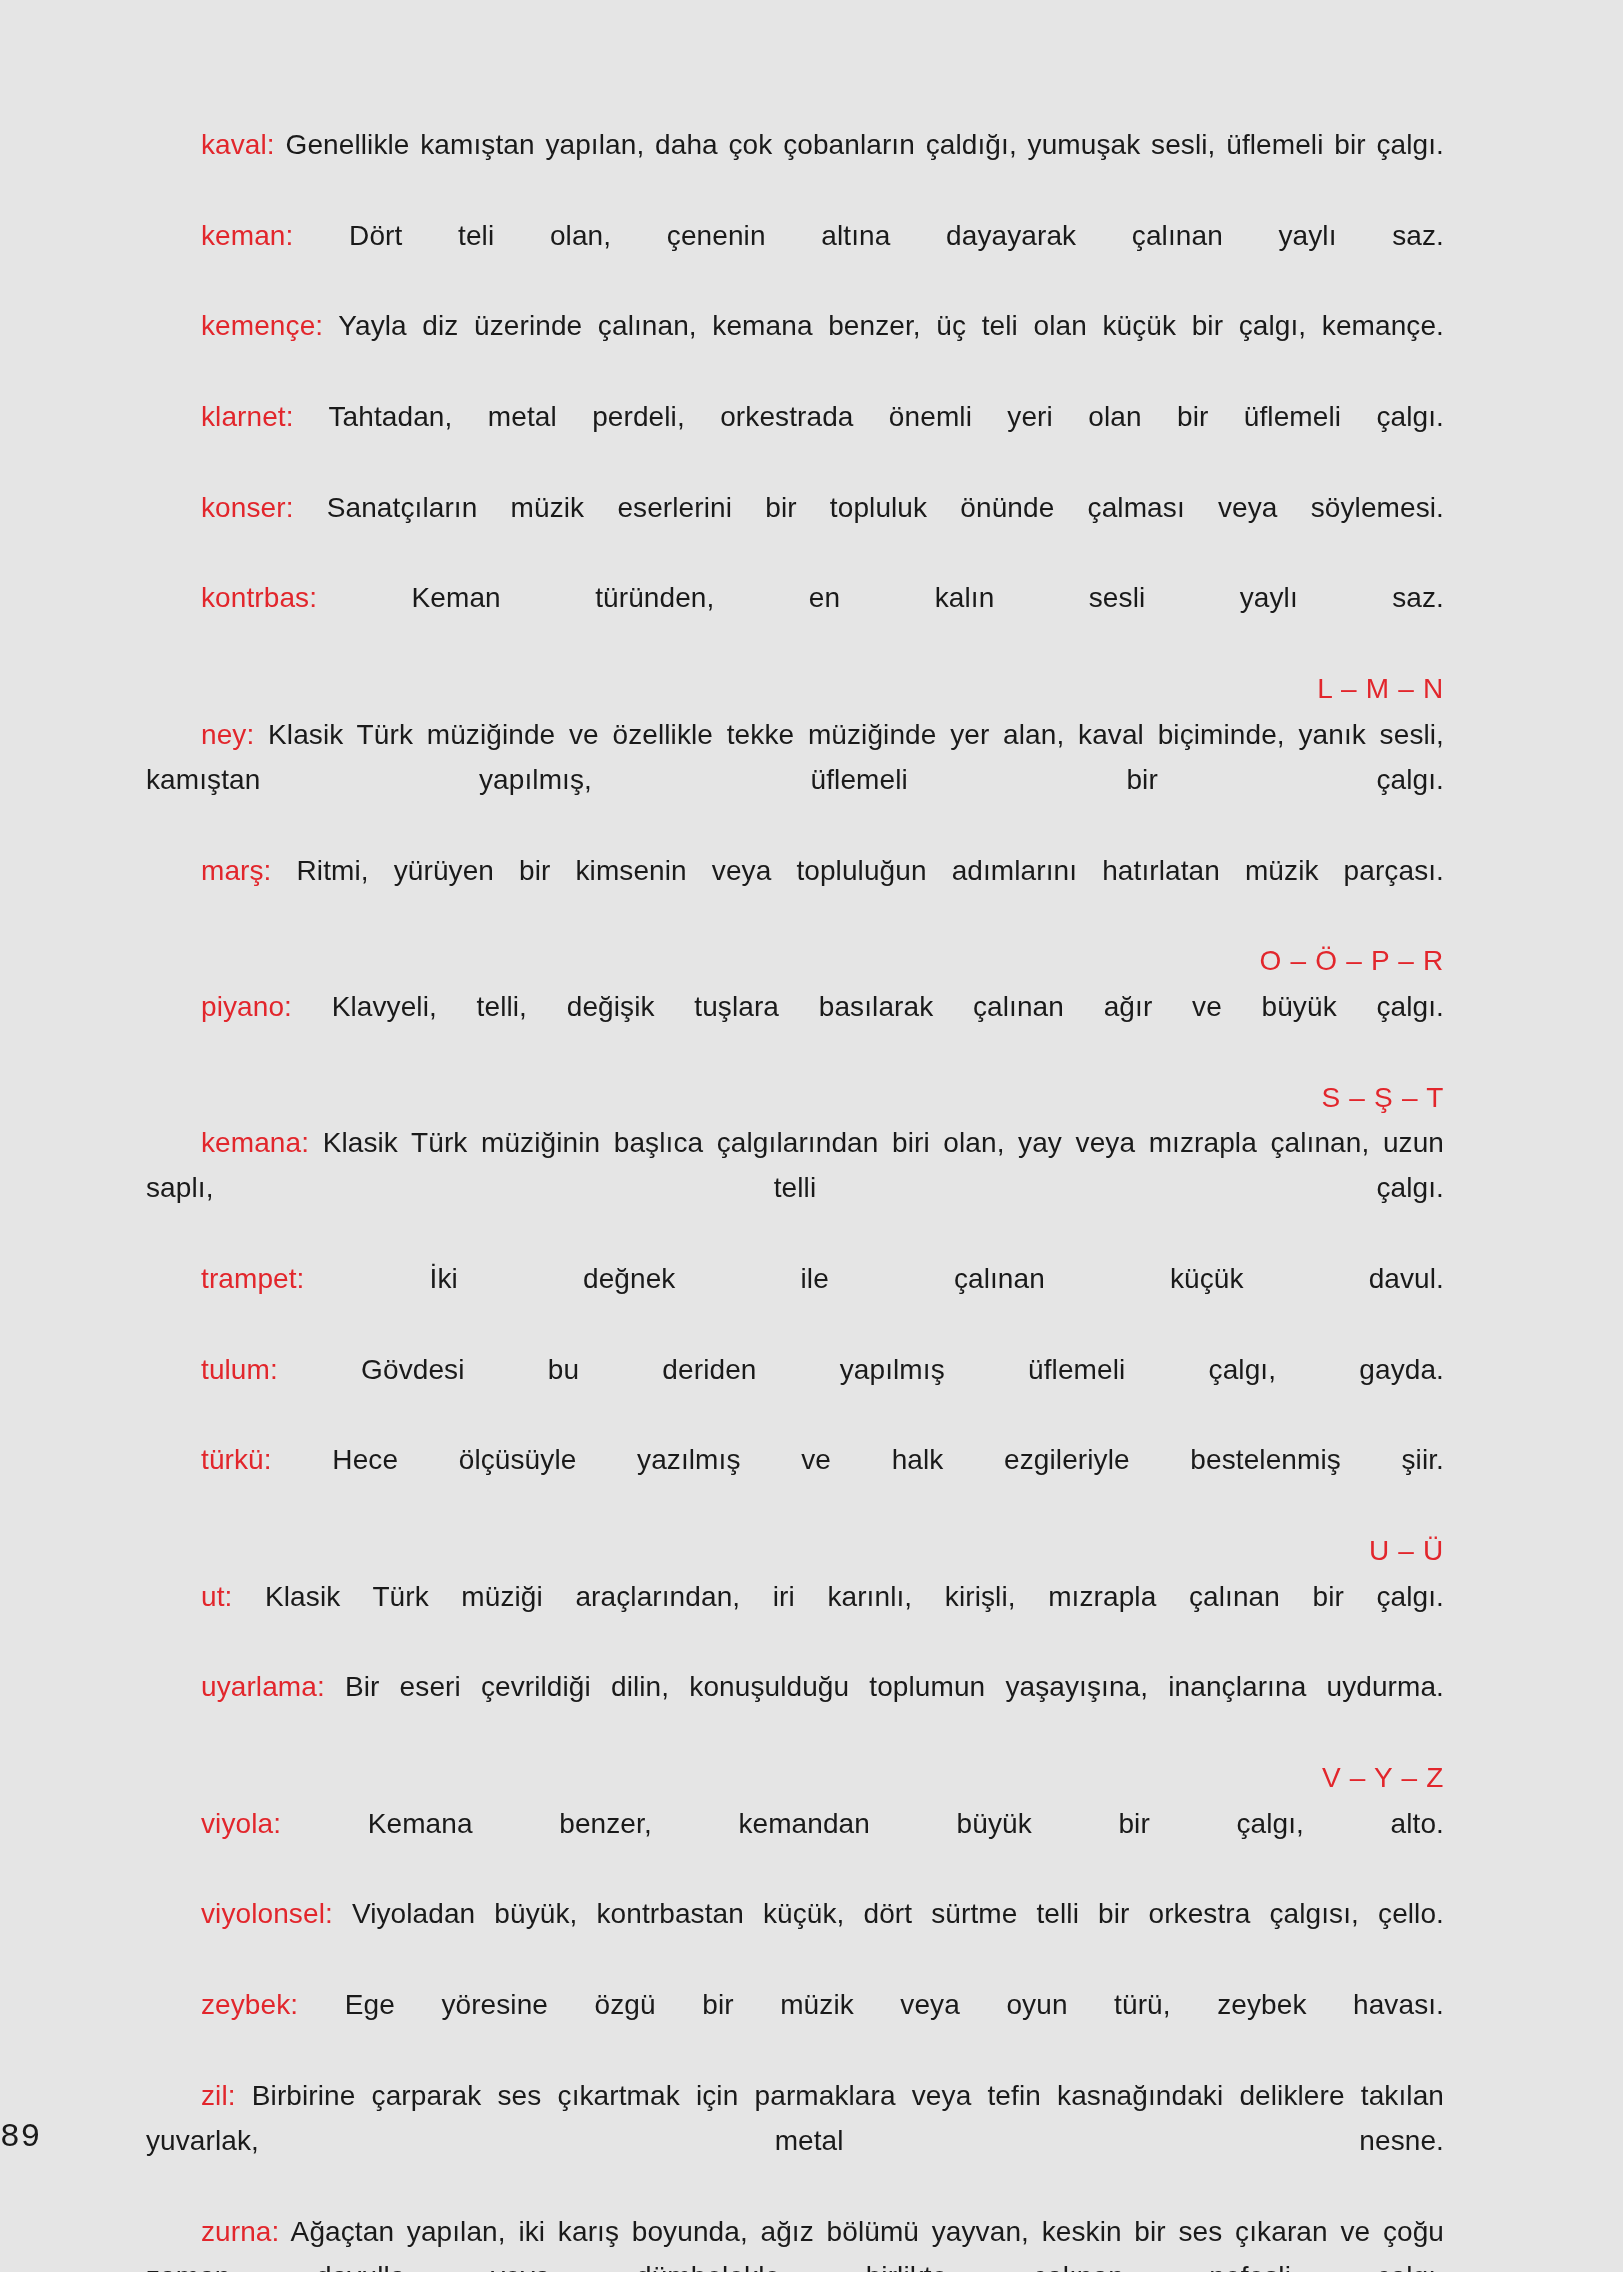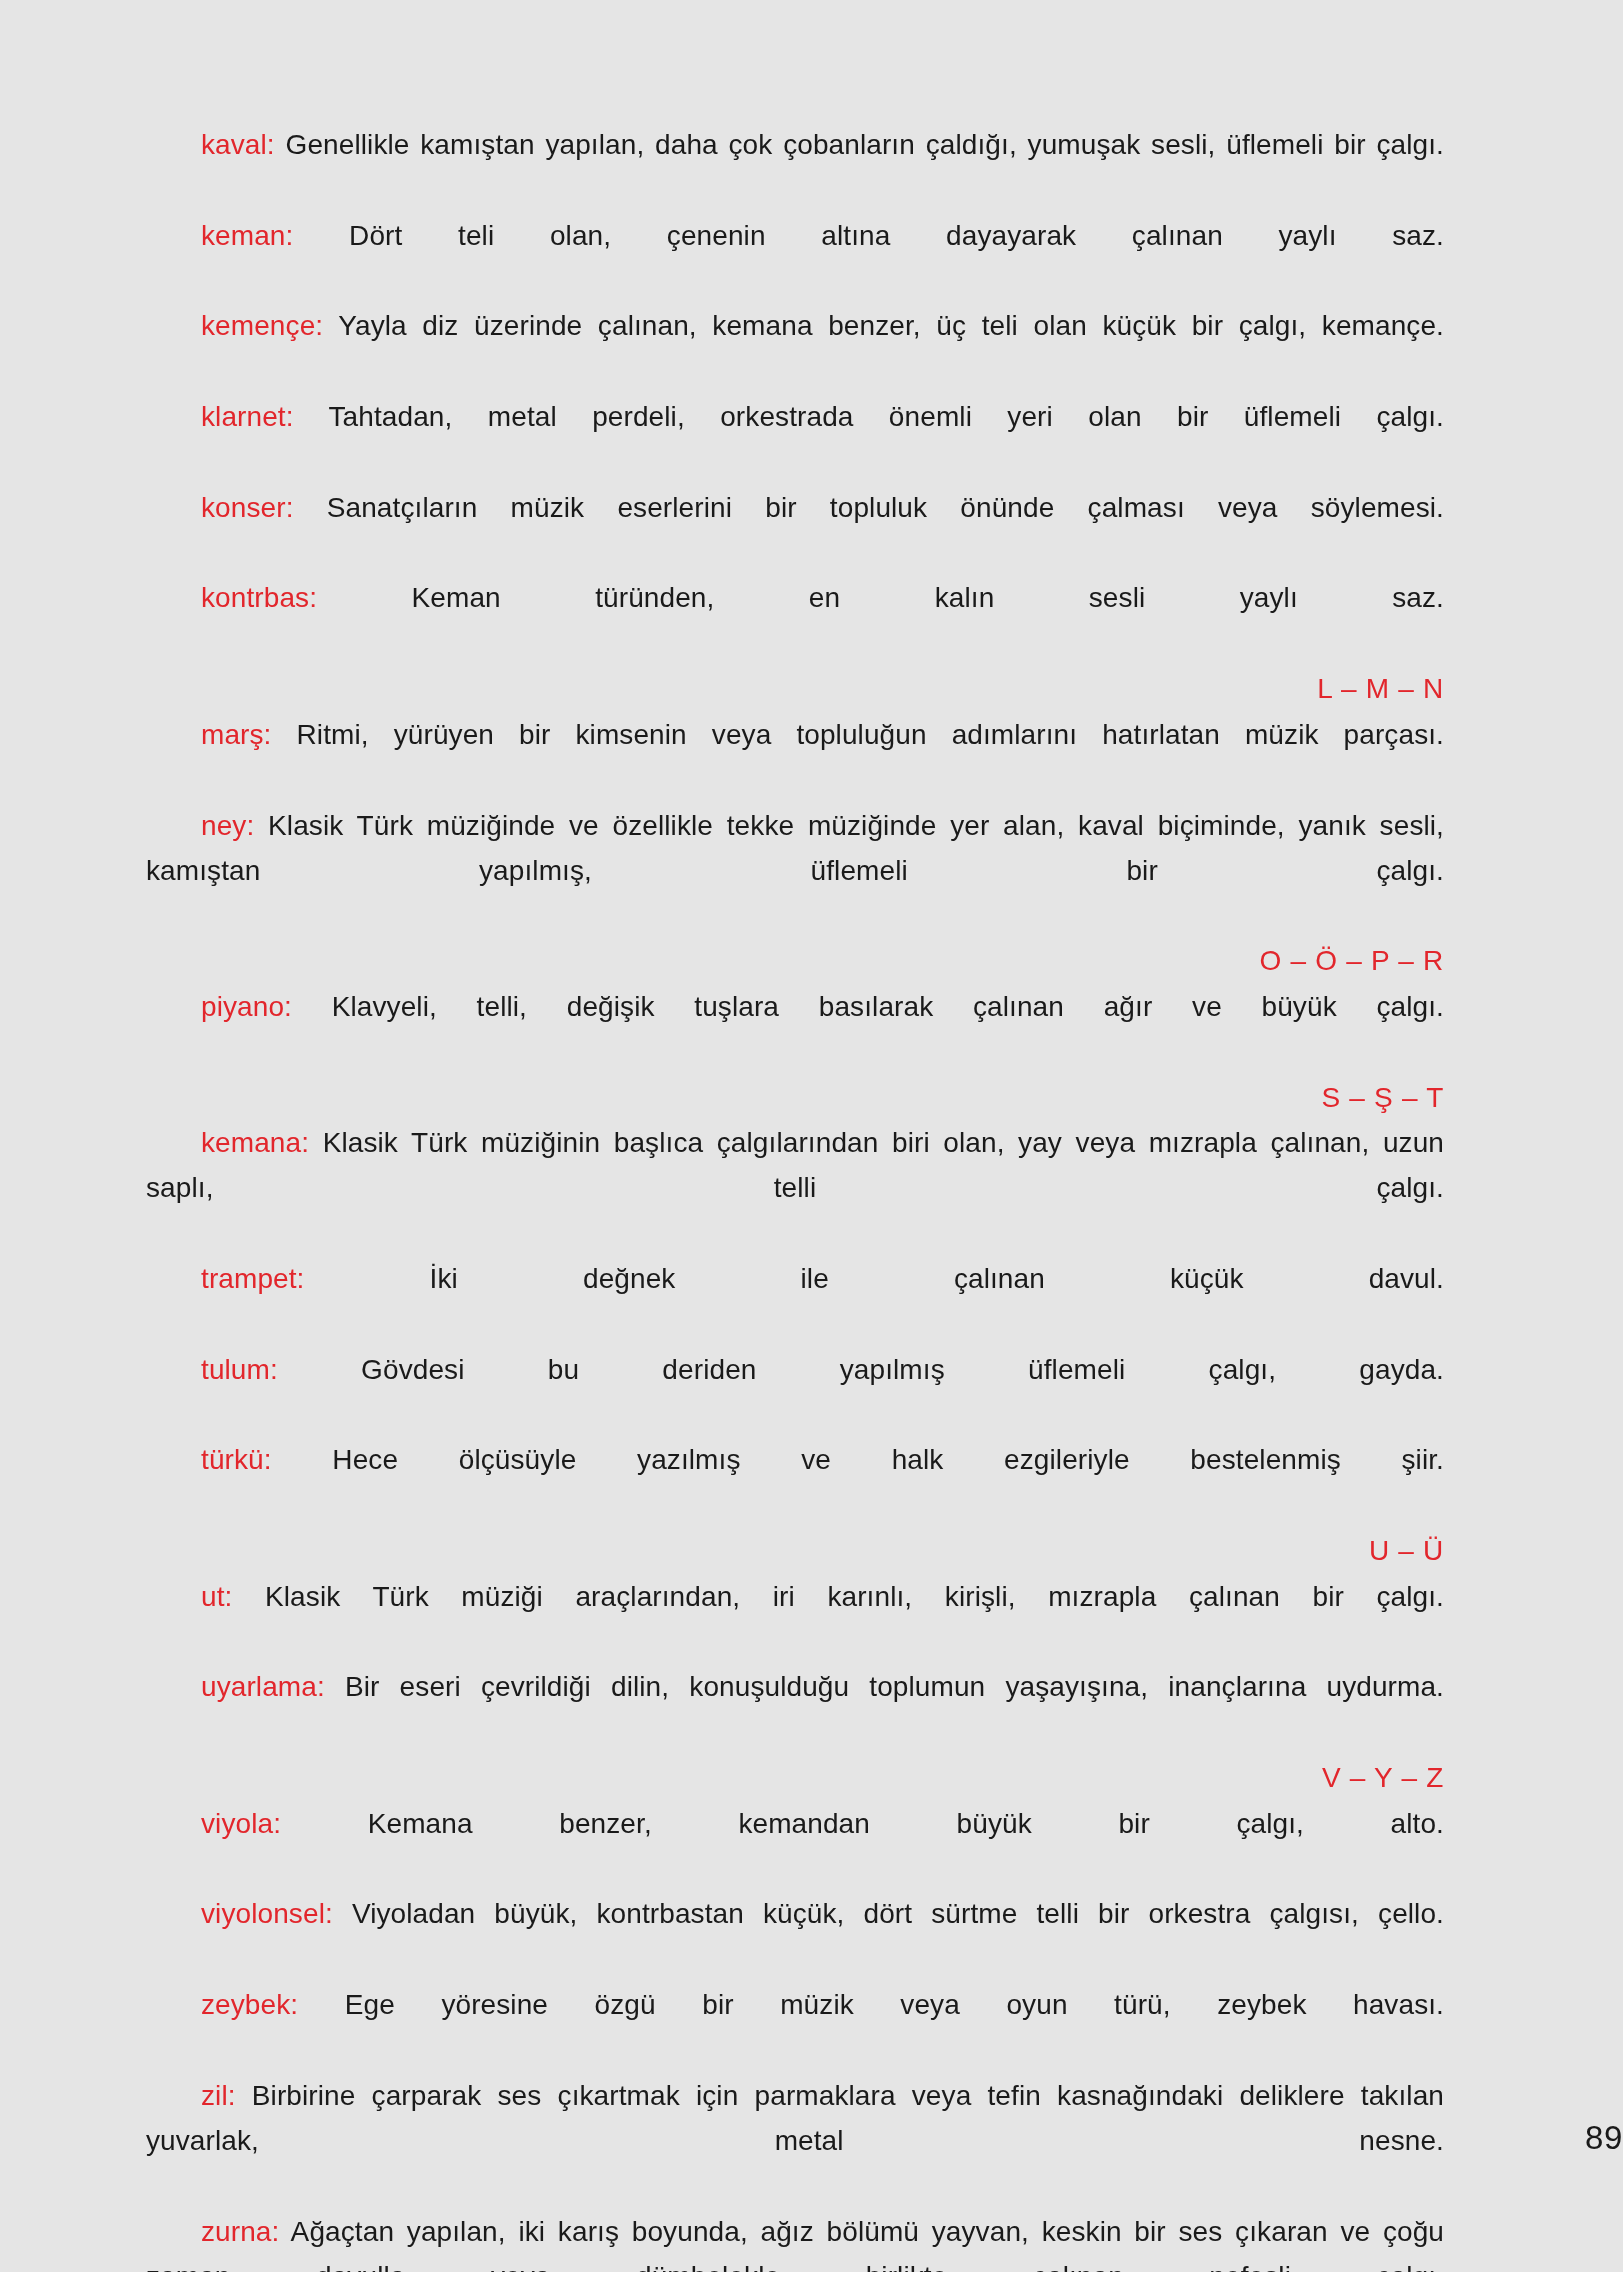--- a/index.html
+++ b/index.html
@@ -50,22 +50,22 @@
     text-indent: 55px;
     margin: 0 0 0.7px 0;
     letter-spacing: 0.7px;
     text-align: right;
   }
   .page-number {
     position: absolute;
     left: 0;
     right: 0;
     top: 2119px;
-    text-align: right;
-    font-family: Liberation Sans, sans-serif;
+    text-align: left;
+    font-family: Liberation Mono, monospace;
     font-size: 33px;
     color: #1a1a1a;
     letter-spacing: 0.7px;
   }
   
   .entry::after {
     content: "";
     display: inline-block;
     width: 100%;
   }
@@ -75,22 +75,22 @@
 
 <div class="page">
   <div class="content" id="content">
       <p class="entry"><span class="headword">kaval:</span><span class="definition"> Genellikle kamıştan yapılan, daha çok çobanların çaldığı, yumuşak sesli, üflemeli bir çalgı.</span></p>
       <p class="entry"><span class="headword">keman:</span><span class="definition"> Dört teli olan, çenenin altına dayayarak çalınan yaylı saz.</span></p>
       <p class="entry"><span class="headword">kemençe:</span><span class="definition"> Yayla diz üzerinde çalınan, kemana benzer, üç teli olan küçük bir çalgı, kemançe.</span></p>
       <p class="entry"><span class="headword">klarnet:</span><span class="definition"> Tahtadan, metal perdeli, orkestrada önemli yeri olan bir üflemeli çalgı.</span></p>
       <p class="entry"><span class="headword">konser:</span><span class="definition"> Sanatçıların müzik eserlerini bir topluluk önünde çalması veya söylemesi.</span></p>
       <p class="entry"><span class="headword">kontrbas:</span><span class="definition"> Keman türünden, en kalın sesli yaylı saz.</span></p>
       <p class="section-head">L – M – N</p>
+      <p class="entry"><span class="headword">ney:</span><span class="definition"> Klasik Türk müziğinde ve özellikle tekke müziğinde yer alan, kaval biçiminde, yanık sesli, kamıştan yapılmış, üflemeli bir çalgı.</span></p>
       <p class="entry"><span class="headword">marş:</span><span class="definition"> Ritmi, yürüyen bir kimsenin veya topluluğun adımlarını hatırlatan müzik parçası.</span></p>
-      <p class="entry"><span class="headword">ney:</span><span class="definition"> Klasik Türk müziğinde ve özellikle tekke müziğinde yer alan, kaval biçiminde, yanık sesli, kamıştan yapılmış, üflemeli bir çalgı.</span></p>
       <p class="section-head">O – Ö – P – R</p>
       <p class="entry"><span class="headword">piyano:</span><span class="definition"> Klavyeli, telli, değişik tuşlara basılarak çalınan ağır ve büyük çalgı.</span></p>
       <p class="section-head">S – Ş – T</p>
       <p class="entry"><span class="headword">kemana:</span><span class="definition"> Klasik Türk müziğinin başlıca çalgılarından biri olan, yay veya mızrapla çalınan, uzun saplı, telli çalgı.</span></p>
       <p class="entry"><span class="headword">trampet:</span><span class="definition"> İki değnek ile çalınan küçük davul.</span></p>
       <p class="entry"><span class="headword">tulum:</span><span class="definition"> Gövdesi bu deriden yapılmış üflemeli çalgı, gayda.</span></p>
       <p class="entry"><span class="headword">türkü:</span><span class="definition"> Hece ölçüsüyle yazılmış ve halk ezgileriyle bestelenmiş şiir.</span></p>
       <p class="section-head">U – Ü</p>
       <p class="entry"><span class="headword">ut:</span><span class="definition"> Klasik Türk müziği araçlarından, iri karınlı, kirişli, mızrapla çalınan bir çalgı.</span></p>
       <p class="entry"><span class="headword">uyarlama:</span><span class="definition"> Bir eseri çevrildiği dilin, konuşulduğu toplumun yaşayışına, inançlarına uydurma.</span></p>

